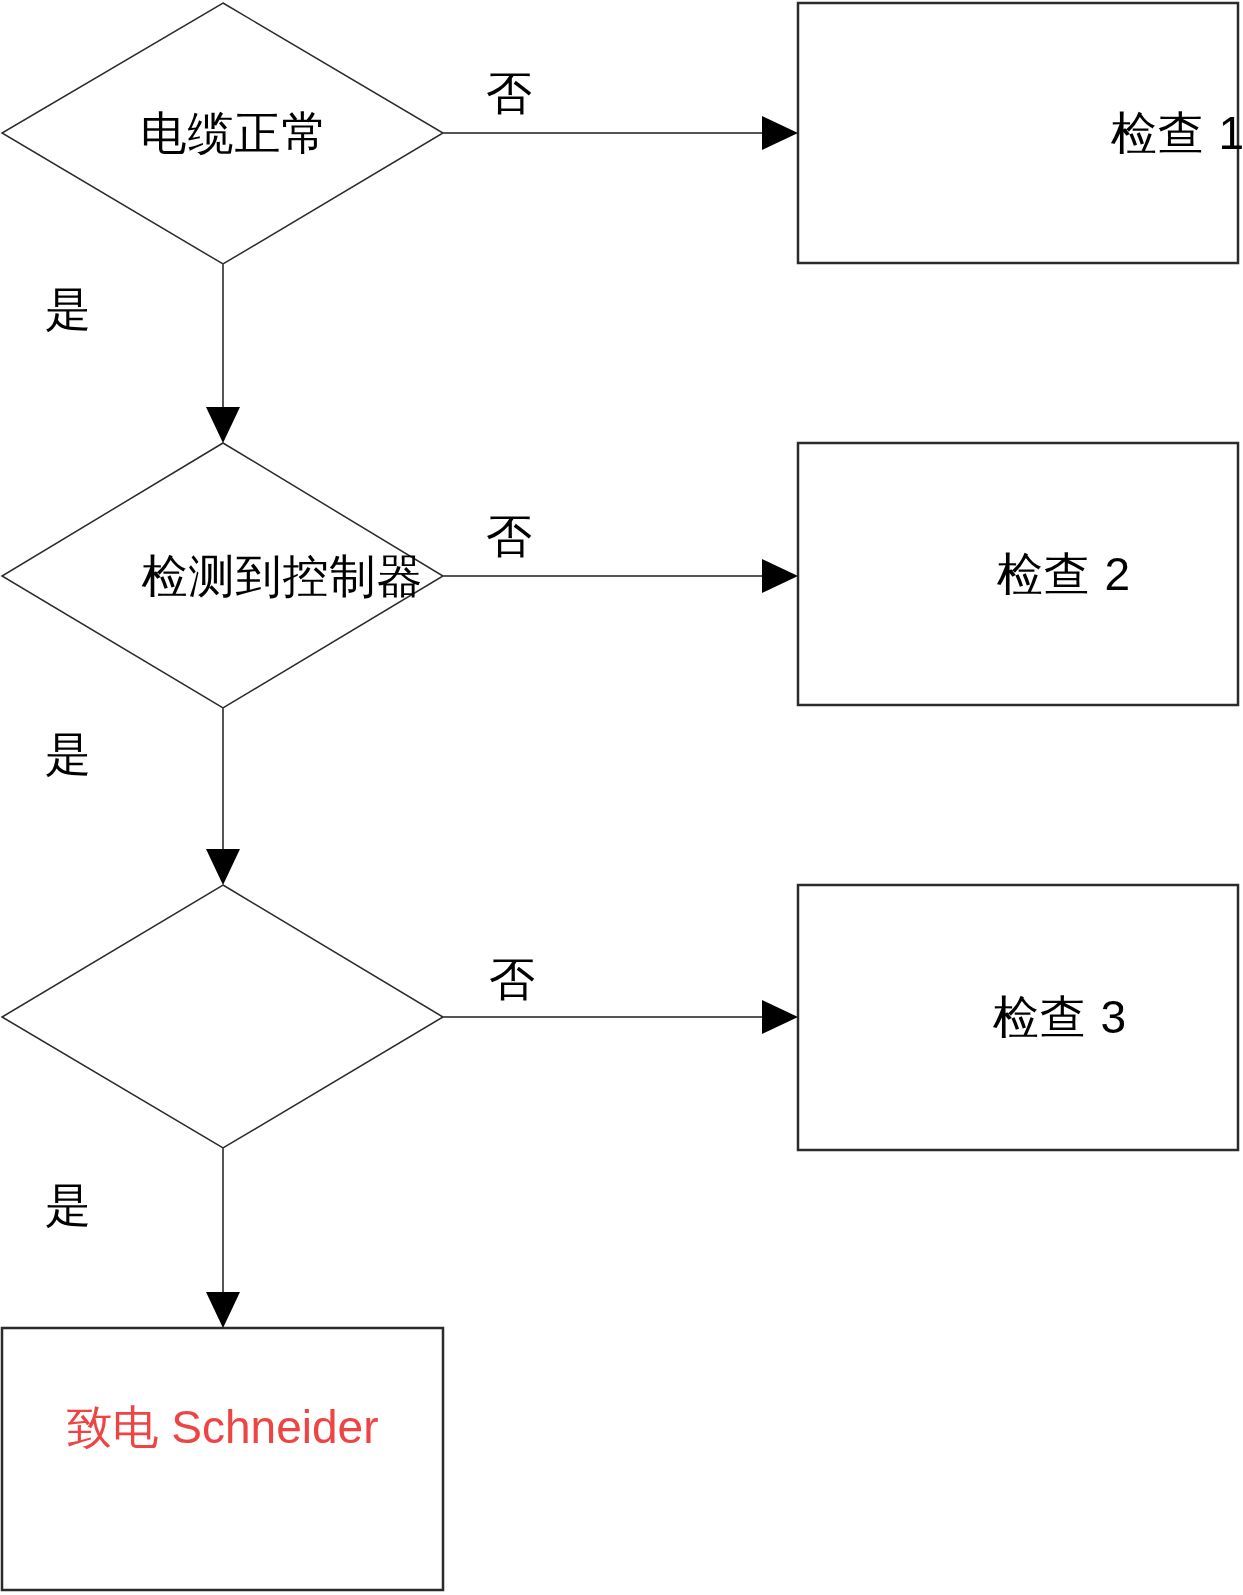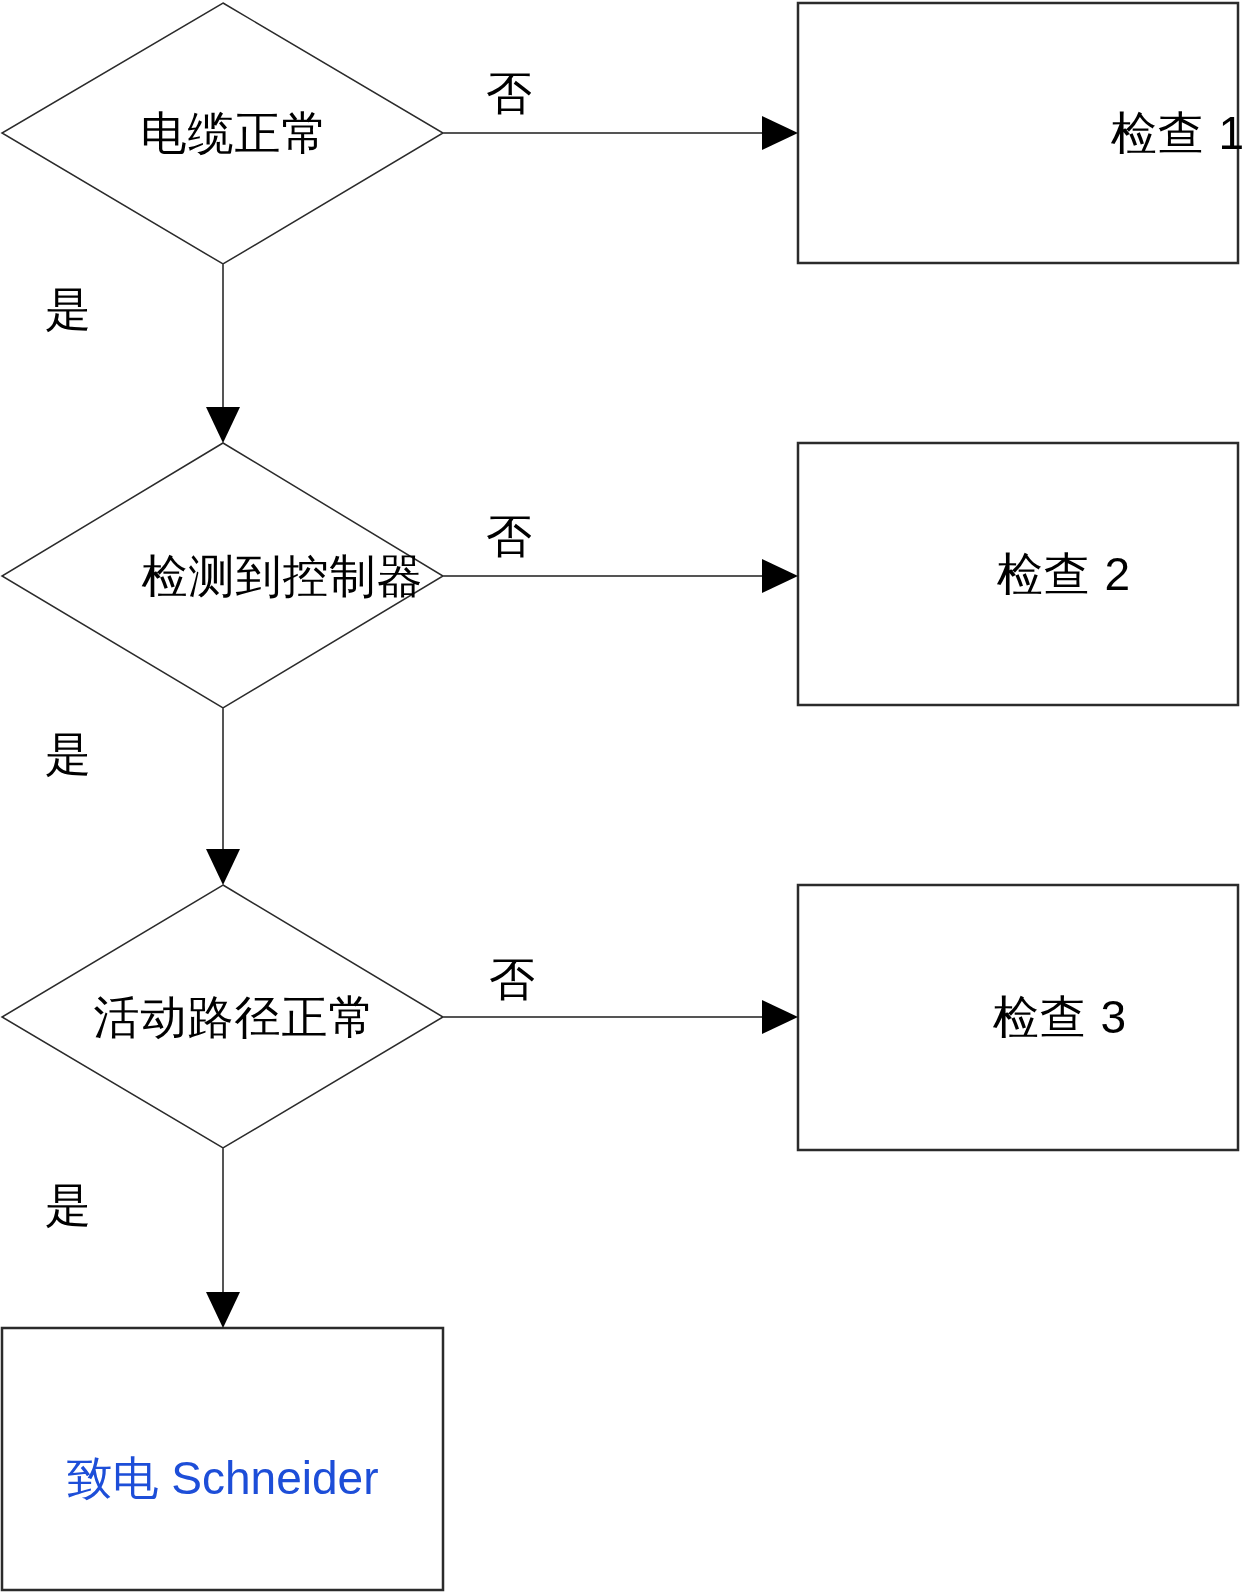--- a/index.html
+++ b/index.html
@@ -29,26 +29,26 @@
     white-space: nowrap;
     color: #000000;
   }
   .node-lbl {
     letter-spacing: 1px;
     padding-left: 12px;
   }
   .final-lbl {
     position: absolute;
     left: 2px;
-    top: 1446px;
+    top: 1395px;
     width: 441px;
     text-align: center;
     font-size: 46px;
     line-height: 64px;
-    color: #1d4ed8;
+    color: #ef4444;
   }
 </style>
 </head>
 <body>
 
 <div id="canvas">
 
   <svg id="shapes" width="1243" height="1595" viewBox="0 0 1243 1595">
 
     <polygon points="223,3 443,133 223,264 2,133" fill="#ffffff" stroke="#2b2b2b" stroke-width="1.5"></polygon>
@@ -83,21 +83,20 @@
       <polygon points="223,885 206,849 240,849" fill="#000000"></polygon>
     </g>
     <g>
       <line x1="223" y1="1148" x2="223" y2="1295" stroke="#555555" stroke-width="2"></line>
       <polygon points="223,1328 206,1292 240,1292" fill="#000000"></polygon>
     </g>
   </svg>
 
   <div class="lbl node-lbl" style="left:0px; top:108px; width:445px;">电缆正常</div>
   <div class="lbl node-lbl" style="left:0px; top:551px; width:445px;margin-left:48px;">检测到控制器</div>
-  <div class="lbl node-lbl" style="left:0px; top:992px; width:445px;">活动路径正常</div>
 
   <div class="lbl node-lbl" style="left:798px; top:108px; width:435px;text-align:right;">检查 1</div>
   <div class="lbl node-lbl" style="left:798px; top:549px; width:508px;">检查 2</div>
   <div class="lbl node-lbl" style="left:798px; top:992px; width:500px;">检查 3</div>
 
   <div class="final-lbl">
     <div>致电 Schneider</div>
   </div>
 
   <div class="lbl" style="left:459px; top:68px; width:100px;">否</div>

